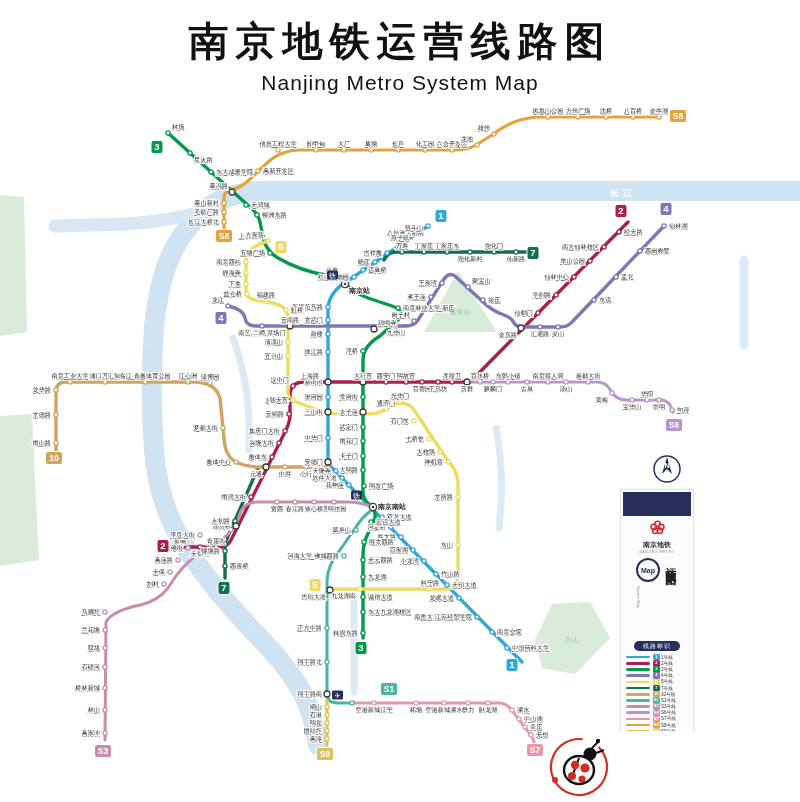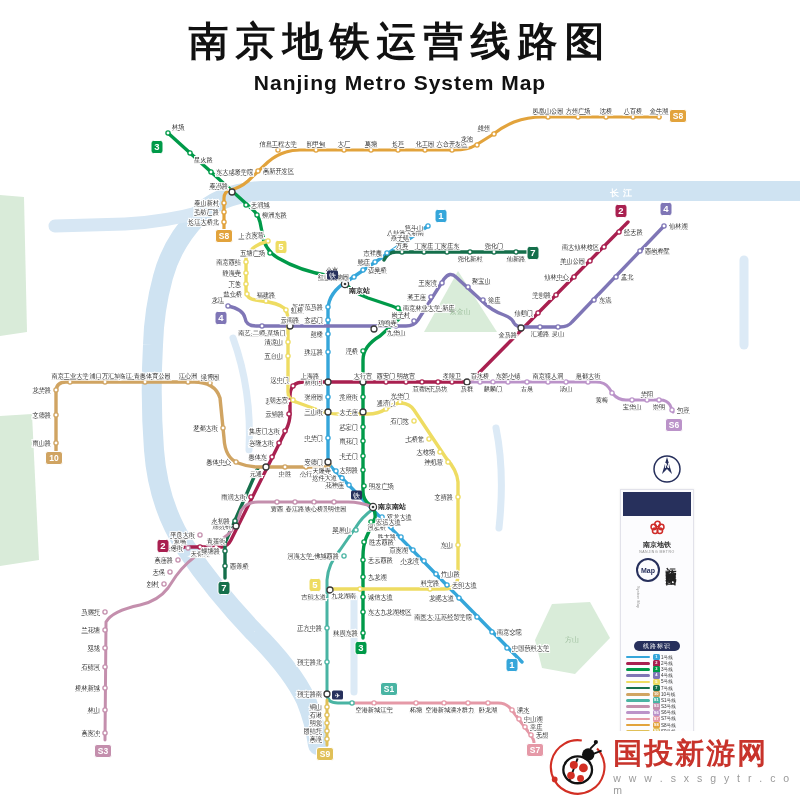--- a/index.html
+++ b/index.html
@@ -1,21 +1,21 @@
 <!DOCTYPE html>
 <html><head>
 <meta charset="utf-8">
 <style>
   html,body{margin:0;padding:0;background:#fff;}
   body{font-family:"Liberation Sans", sans-serif;}
   #stage{position:relative;width:800px;height:802px;background:#fff;overflow:hidden;}
   #map{position:absolute;left:0;top:0;}
   .title-wrap{position:absolute;top:14px;left:0;width:100%;text-align:center;z-index:5;pointer-events:none;}
   .title-zh{font-size:40px;font-weight:700;color:#111;letter-spacing:7px;}
-  .title-en{font-size:21px;font-weight:700;color:#111;margin-top:2px;letter-spacing:1px;}
+  .title-en{font-size:21px;font-weight:400;color:#111;margin-top:2px;letter-spacing:1px;}
   
   #legend{position:absolute;left:620px;top:489px;width:72px;height:258px;background:#fcfcfe;border:1px solid #e2e2ea;box-shadow:0 0 2px rgba(0,0,0,.08);z-index:6;font-family:"Liberation Sans",sans-serif;}
   .lg-bar{height:24px;background:#27305c;margin:2px;}
   .lg-brand{text-align:center;margin-top:3px;}
   .lg-brand-zh{font-size:7px;font-weight:700;color:#333;margin-top:1px;}
   .lg-brand-en{font-size:3.5px;color:#888;letter-spacing:.5px;}
   .lg-maprow{display:flex;justify-content:center;align-items:flex-start;gap:3px;margin-top:4px;}
   .lg-mapcircle{width:20px;height:20px;border:2px solid #27305c;border-radius:50%;font-size:7px;font-weight:700;color:#27305c;display:flex;align-items:center;justify-content:center;}
   .lg-vtitle{writing-mode:vertical-rl;font-size:11px;font-weight:700;color:#222;letter-spacing:2px;height:64px;}
   .lg-ven{writing-mode:vertical-rl;font-size:4px;color:#999;height:50px;margin-top:4px;}
@@ -658,19 +658,15 @@
       <circle cx="42" cy="18" r="6.5" fill="#111"></circle>
       <line x1="44" y1="12" x2="50" y2="6" stroke="#111" stroke-width="2"></line>
       <line x1="48" y1="17" x2="56" y2="14" stroke="#111" stroke-width="2"></line>
       <circle cx="50" cy="5" r="2.2" fill="#111"></circle>
       <line x1="31" y1="22" x2="22" y2="46" stroke="#111" stroke-width="2"></line>
       <circle cx="27" cy="29" r="4.2" fill="#d22f24"></circle>
       <circle cx="37" cy="32" r="4.6" fill="#d22f24"></circle>
       <circle cx="24" cy="40" r="4.0" fill="#d22f24"></circle>
       <circle cx="34" cy="43" r="3.6" fill="#d22f24"></circle>
     </svg>
-    <div class="wm-text">
-      <div class="wm-name">国投新游网</div>
-      <div class="wm-url">w w w . s x s g y t r . c o m</div>
-    </div>
   </div>
 
 </div>
 
 </body></html>

